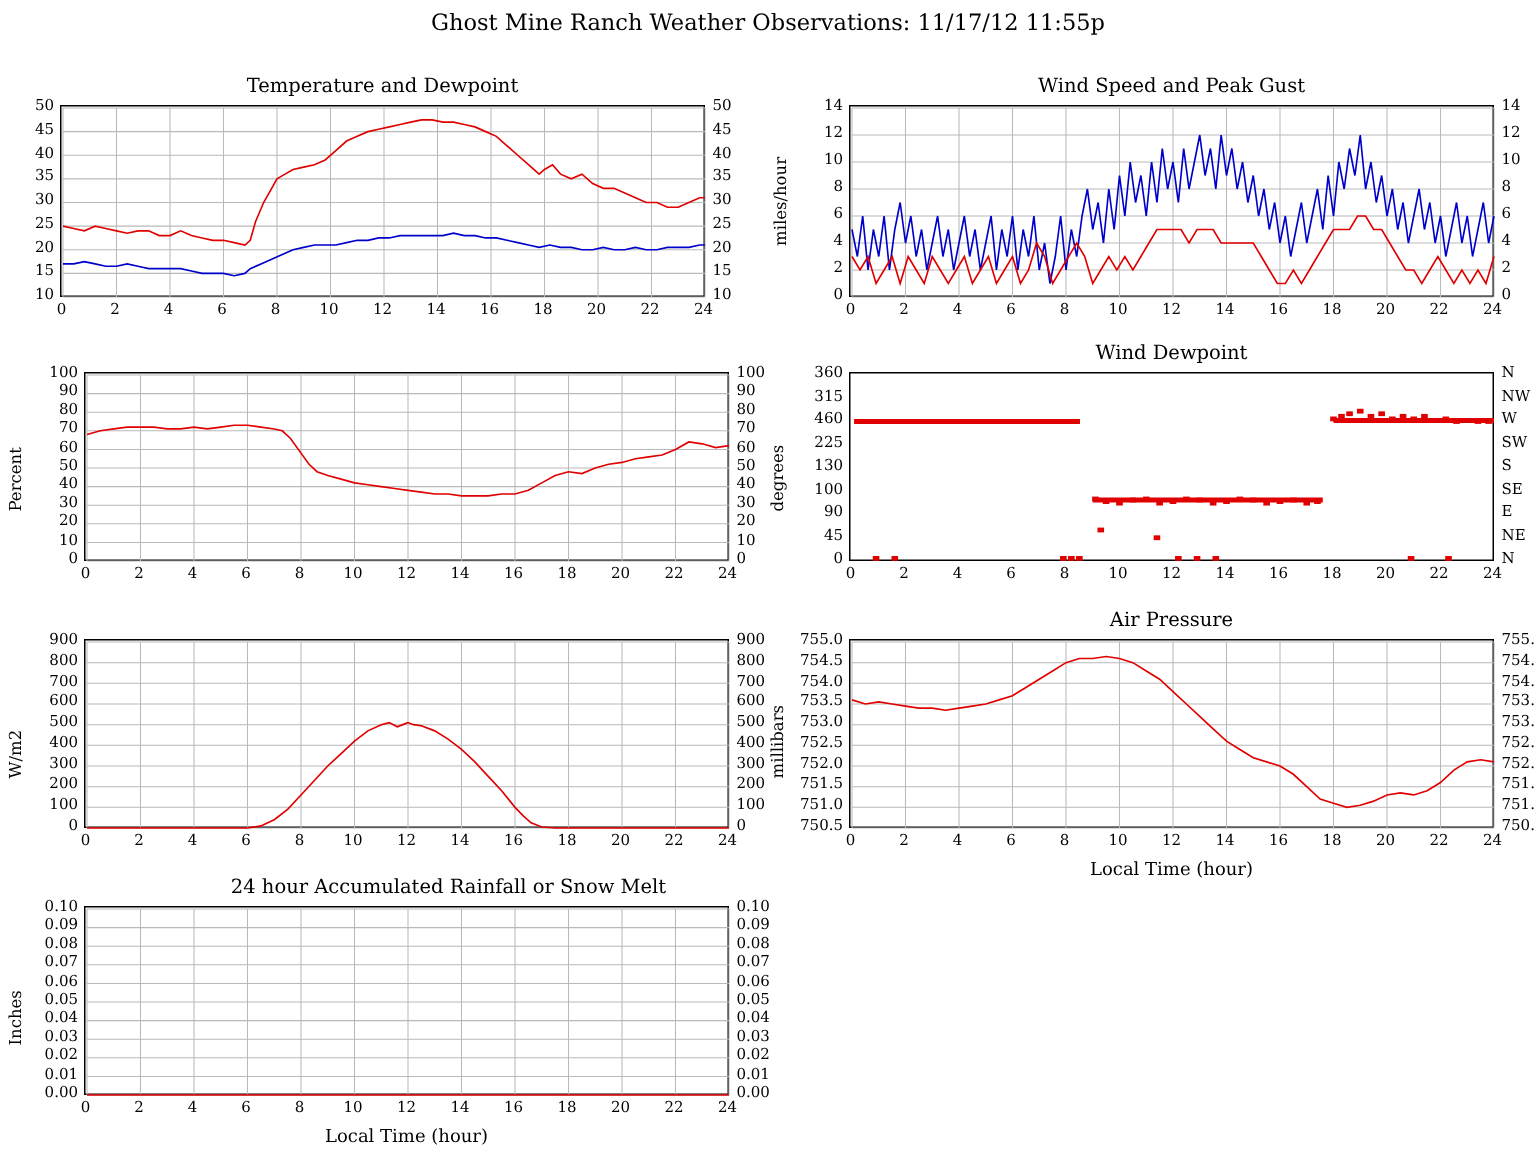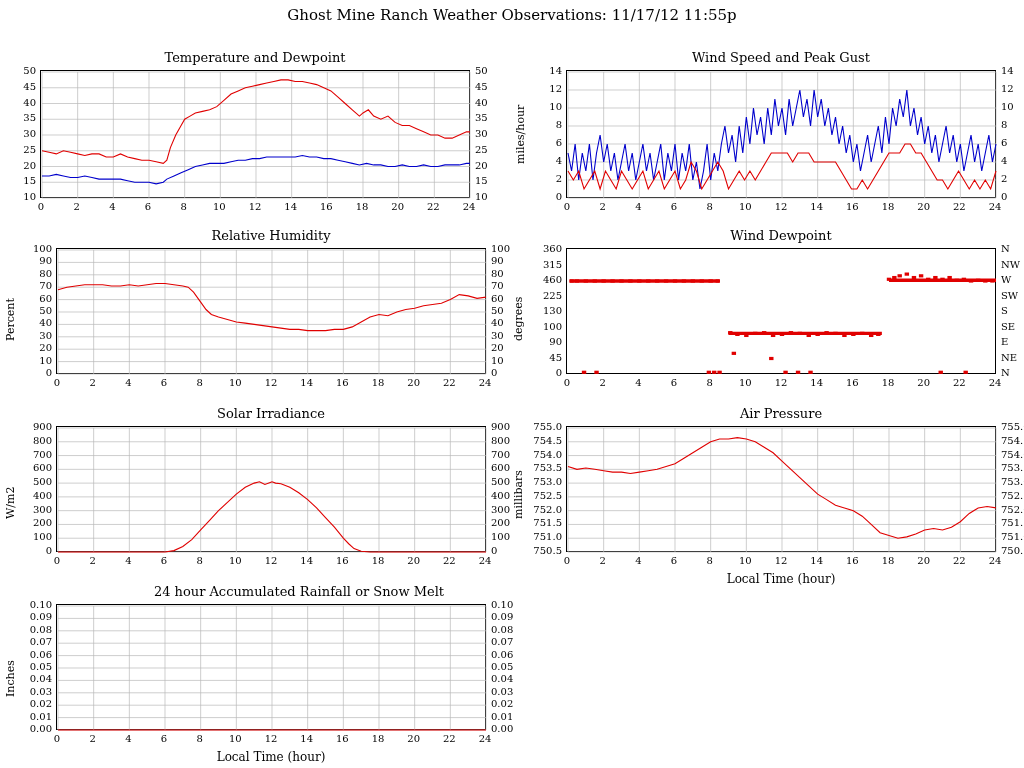--- a/index.html
+++ b/index.html
@@ -179,21 +179,20 @@
     <div class="tick bottom" style="left: 236.667px; width: 28px; top: 131px;">14</div>
     <div class="tick bottom" style="left: 272.333px; width: 28px; top: 131px;">16</div>
     <div class="tick bottom" style="left: 308px; width: 28px; top: 131px;">18</div>
     <div class="tick bottom" style="left: 343.667px; width: 28px; top: 131px;">20</div>
     <div class="tick bottom" style="left: 379.333px; width: 28px; top: 131px;">22</div>
     <div class="tick bottom" style="left: 415px; width: 28px; top: 131px;">24</div>
     <div class="ylabel" style="left: -52px; top: 94px;">miles/hour</div>
   </div>
 
 <div class="panel" id="p-relative_humidity" style="left:56px;top:248px;width:430px;height:126px;">
-  <div class="panel-title">Relative Humidity</div>
   <div class="plot" id="plot-relative_humidity" style="width:430px;height:126px;">
       <svg width="430" height="126" viewBox="0 0 430 126">
         <line x1="1" y1="1" x2="429" y2="1" stroke="#b9b9b9" stroke-width="0.7"></line>
         <line x1="1" y1="13.4" x2="429" y2="13.4" stroke="#b9b9b9" stroke-width="0.7"></line>
         <line x1="1" y1="25.8" x2="429" y2="25.8" stroke="#b9b9b9" stroke-width="0.7"></line>
         <line x1="1" y1="38.2" x2="429" y2="38.2" stroke="#b9b9b9" stroke-width="0.7"></line>
         <line x1="1" y1="50.6" x2="429" y2="50.6" stroke="#b9b9b9" stroke-width="0.7"></line>
         <line x1="1" y1="63" x2="429" y2="63" stroke="#b9b9b9" stroke-width="0.7"></line>
         <line x1="1" y1="75.4" x2="429" y2="75.4" stroke="#b9b9b9" stroke-width="0.7"></line>
         <line x1="1" y1="87.8" x2="429" y2="87.8" stroke="#b9b9b9" stroke-width="0.7"></line>
@@ -355,21 +354,20 @@
     <div class="tick bottom" style="left: 236.667px; width: 28px; top: 129px;">14</div>
     <div class="tick bottom" style="left: 272.333px; width: 28px; top: 129px;">16</div>
     <div class="tick bottom" style="left: 308px; width: 28px; top: 129px;">18</div>
     <div class="tick bottom" style="left: 343.667px; width: 28px; top: 129px;">20</div>
     <div class="tick bottom" style="left: 379.333px; width: 28px; top: 129px;">22</div>
     <div class="tick bottom" style="left: 415px; width: 28px; top: 129px;">24</div>
     <div class="ylabel" style="left: -54px; top: 93px;">degrees</div>
   </div>
 
 <div class="panel" id="p-solar_irradiance" style="left:56px;top:426px;width:430px;height:126px;">
-  <div class="panel-title">Solar Irradiance</div>
   <div class="plot" id="plot-solar_irradiance" style="width:430px;height:126px;">
       <svg width="430" height="126" viewBox="0 0 430 126">
         <line x1="1" y1="1" x2="429" y2="1" stroke="#b9b9b9" stroke-width="0.7"></line>
         <line x1="1" y1="14.777777777777779" x2="429" y2="14.777777777777779" stroke="#b9b9b9" stroke-width="0.7"></line>
         <line x1="1" y1="28.555555555555557" x2="429" y2="28.555555555555557" stroke="#b9b9b9" stroke-width="0.7"></line>
         <line x1="1" y1="42.333333333333336" x2="429" y2="42.333333333333336" stroke="#b9b9b9" stroke-width="0.7"></line>
         <line x1="1" y1="56.111111111111114" x2="429" y2="56.111111111111114" stroke="#b9b9b9" stroke-width="0.7"></line>
         <line x1="1" y1="69.88888888888889" x2="429" y2="69.88888888888889" stroke="#b9b9b9" stroke-width="0.7"></line>
         <line x1="1" y1="83.66666666666667" x2="429" y2="83.66666666666667" stroke="#b9b9b9" stroke-width="0.7"></line>
         <line x1="1" y1="97.44444444444444" x2="429" y2="97.44444444444444" stroke="#b9b9b9" stroke-width="0.7"></line>

